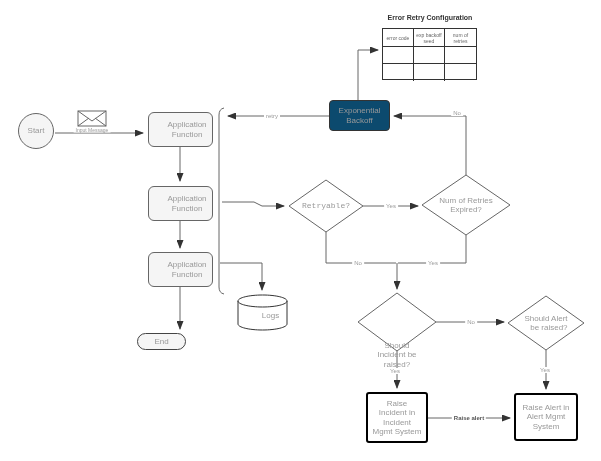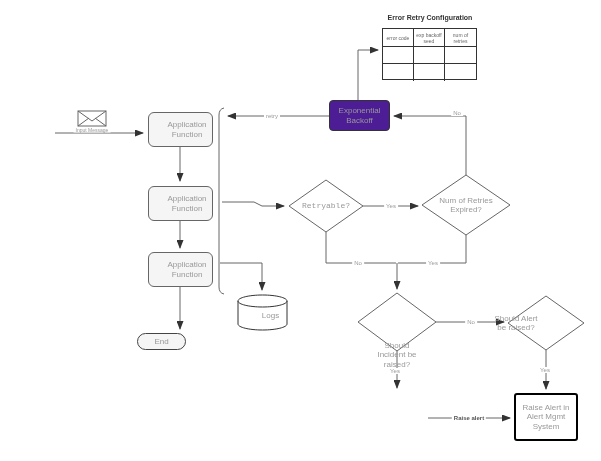--- a/index.html
+++ b/index.html
@@ -10,21 +10,21 @@
   #edges{position:absolute;left:0;top:0;width:601px;height:461px;}
   .node{
     position:absolute;display:flex;align-items:center;justify-content:center;
     text-align:center;color:#999999;font-size:8px;line-height:1.15;
     white-space:pre-line;box-sizing:border-box;
   }
   .soft{background:#f5f5f5;border:1px solid #666666;}
   .round{border-radius:6px;padding-left:13px;}
   .circle{border-radius:50%;}
   .stadium{border-radius:10px;border:1.5px solid #444444;}
-  .hard{background:#4c1d95;border:1.5px solid #333333;border-radius:4px;}
+  .hard{background:#0c4a6e;border:1.5px solid #333333;border-radius:4px;}
   .bold-box{background:#ffffff;border:2px solid #000000;border-radius:3px;}
   .diamond-label{position:absolute;display:flex;align-items:center;justify-content:center;
     text-align:center;color:#999999;font-size:8px;line-height:1.15;white-space:pre-line;}
   .edge-label{
     position:absolute;transform:translate(-50%,-50%);background:#ffffff;
     color:#999999;font-size:6px;line-height:1;padding:0 2px;white-space:nowrap;
   }
   .edge-label.strong{color:#555555;font-weight:bold;}
   .table-title{position:absolute;left:355px;top:14px;width:150px;text-align:center;
     font-size:7px;font-weight:bold;color:#333333;}
@@ -83,20 +83,21 @@
       <path d="M238,301 C238,297.7 249,295 262.5,295 C276,295 287,297.7 287,301 V324 C287,327.3 276,330 262.5,330 C249,330 238,327.3 238,324 Z" fill="#ffffff" stroke="#333"></path>
       <path d="M238,301 C238,304.3 249,307 262.5,307 C276,307 287,304.3 287,301" fill="none" stroke="#333"></path>
     </g>
 
     <polygon points="326,180 363,206 326,232 289,206" fill="#ffffff" stroke="#666"></polygon>
     <polygon points="466,175 510,205 466,235 422,205" fill="#ffffff" stroke="#666"></polygon>
     <polygon points="397,293 436,322 397,351 358,322" fill="#ffffff" stroke="#666"></polygon>
     <polygon points="546,296 584,323 546,350 508,323" fill="#ffffff" stroke="#666"></polygon>
   </svg>
 
+  <div class="node soft circle" style="left:18px;top:113px;width:36px;height:36px;">Start</div>
 
   <div class="node soft round" style="left:148px;top:112px;width:65px;height:35px;">Application
 Function</div>
   <div class="node soft round" style="left:148px;top:186px;width:65px;height:35px;">Application
 Function</div>
   <div class="node soft round" style="left:148px;top:252px;width:65px;height:35px;">Application
 Function</div>
 
   <div class="node soft stadium" style="left:137px;top:333px;width:49px;height:17px;">End</div>
 
@@ -104,23 +105,27 @@
 
   <div class="node hard" style="left:329px;top:100px;width:61px;height:31px;">Exponential
 Backoff</div>
 
   <div class="diamond-label" style="left:291px;top:199px;width:70px;height:14px;font-family:Liberation Mono, monospace;">Retryable?</div>
   <div class="diamond-label" style="left:426px;top:195px;width:80px;height:20px;">Num of Retries
 Expired?</div>
   <div class="diamond-label" style="left:362px;top:304px;width:70px;height:28px;margin-top:37px;">Should
 Incident be
 raised?</div>
-  <div class="diamond-label" style="left:481px;top:313px;width:70px;height:20px;">Should Alert
+  <div class="diamond-label" style="left:511px;top:313px;width:70px;height:20px;text-align:right;">Should Alert
 be raised?</div>
 
+  <div class="node bold-box" style="left:366px;top:392px;width:62px;height:51px;">Raise
+Incident in
+Incident
+Mgmt System</div>
   <div class="node bold-box" style="left:514px;top:393px;width:64px;height:48px;">Raise Alert in
 Alert Mgmt
 System</div>
 
   <div class="edge-label" style="left:92px;top:130px;font-size:5px;">Input Message</div>
   <div class="edge-label" style="left:272px;top:116px;">retry</div>
   <div class="edge-label" style="left:457px;top:113px;">No</div>
   <div class="edge-label" style="left:391px;top:206px;">Yes</div>
   <div class="edge-label" style="left:358px;top:263px;">No</div>
   <div class="edge-label" style="left:433px;top:263px;">Yes</div>

